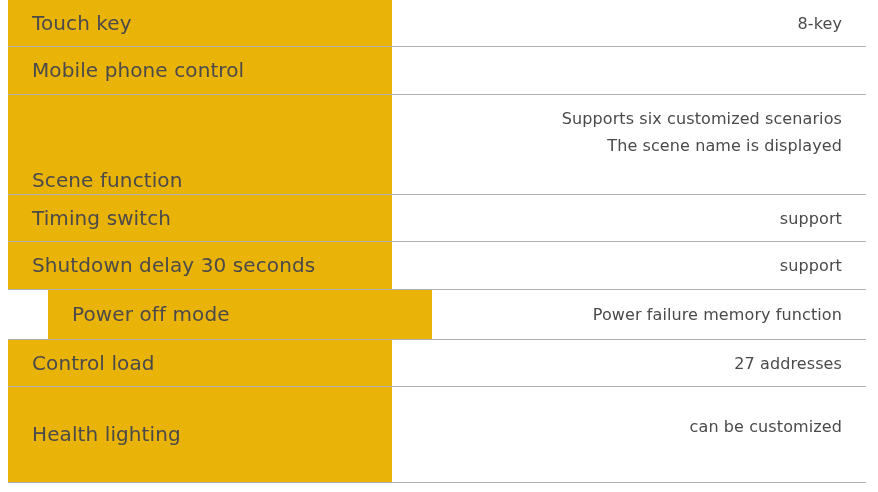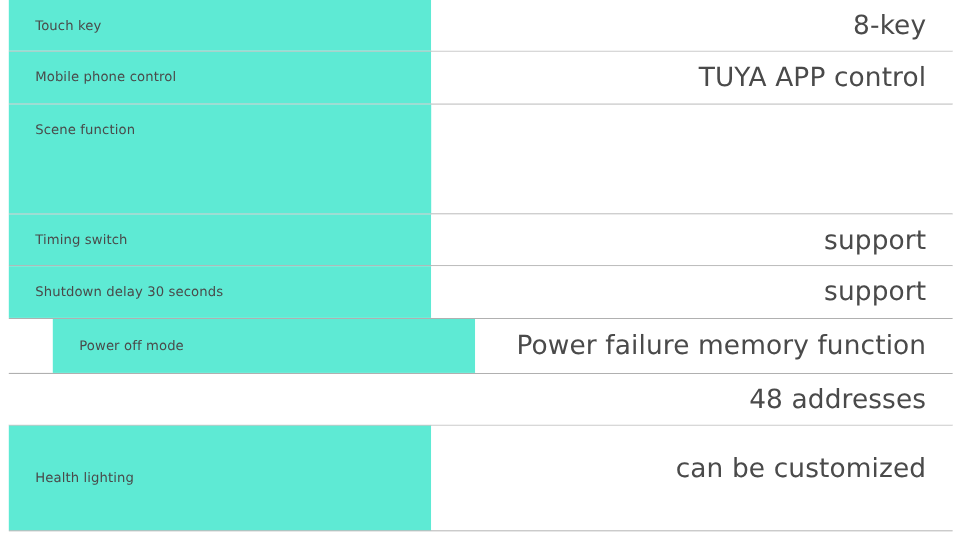--- a/index.html
+++ b/index.html
@@ -31,37 +31,37 @@
     border-bottom: 1px solid #b0b0b0;
   }
   .spec-row:last-child {
     border-bottom: 1px solid #b0b0b0;
   }
 
   .cell-label {
     flex: 0 0 384px;
     width: 384px;
     box-sizing: border-box;
-    background: #5eead4;
+    background: #eab308;
     color: #4a4a4a;
-    font-size: 12px;
+    font-size: 20px;
     line-height: 27px;
     letter-spacing: 0.1px;
     text-align: left;
     padding: 0 18px 0 24px;
     display: flex;
     align-items: center;
   }
 
   .cell-value {
     flex: 1 1 auto;
     box-sizing: border-box;
     background: #ffffff;
     color: #4a4a4a;
-    font-size: 24px;
+    font-size: 16px;
     line-height: 27px;
     letter-spacing: 0.1px;
     text-align: right;
     padding: 0 24px 0 18px;
     display: flex;
     align-items: center;
     justify-content: flex-end;
   }
 
   
@@ -72,21 +72,21 @@
   
   .row-h100 { height: 100px; }
   .row-h96  { height: 96px; }
 
   
   .row-h100 .cell-value {
     align-items: flex-start;
     padding-top: 10px;
   }
   .row-h100 .cell-label {
-    align-items: flex-start;
+    align-items: flex-end;
     padding-top: 10px;
   }
 
   
   .row-h96 .cell-value {
     align-items: flex-start;
     padding-top: 26px;
   }
 
   .value-lines {
@@ -111,30 +111,31 @@
       <span class="value-lines">
         <span class="vline">8-key</span>
       </span>
     </div>
   </div>
 
   <div class="spec-row row-h48">
     <div class="cell-label">
       <span>Mobile phone control</span>
     </div>
-    <div class="cell-value">
-      <span class="value-lines">
-        <span class="vline">TUYA APP control</span>
-      </span>
-    </div>
   </div>
 
   <div class="spec-row row-h100">
     <div class="cell-label">
       <span>Scene function</span>
+    </div>
+    <div class="cell-value">
+      <span class="value-lines">
+        <span class="vline">Supports six customized scenarios</span>
+        <span class="vline">The scene name is displayed</span>
+      </span>
     </div>
   </div>
 
   <div class="spec-row row-h47">
     <div class="cell-label">
       <span>Timing switch</span>
     </div>
     <div class="cell-value">
       <span class="value-lines">
         <span class="vline">support</span>
@@ -158,23 +159,26 @@
       <span>Power off mode</span>
     </div>
     <div class="cell-value">
       <span class="value-lines">
         <span class="vline">Power failure memory function</span>
       </span>
     </div>
   </div>
 
   <div class="spec-row row-h47">
+    <div class="cell-label">
+      <span>Control load</span>
+    </div>
     <div class="cell-value">
       <span class="value-lines">
-        <span class="vline">48 addresses</span>
+        <span class="vline">27 addresses</span>
       </span>
     </div>
   </div>
 
   <div class="spec-row row-h96">
     <div class="cell-label">
       <span>Health lighting</span>
     </div>
     <div class="cell-value">
       <span class="value-lines">

